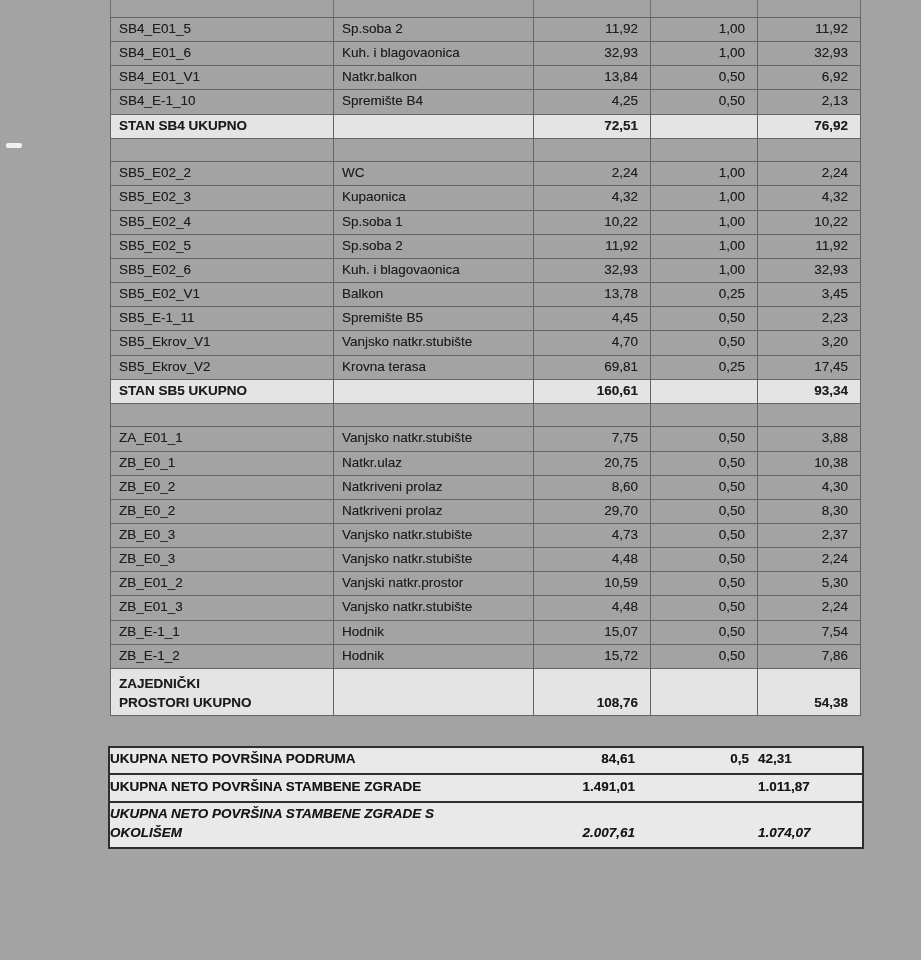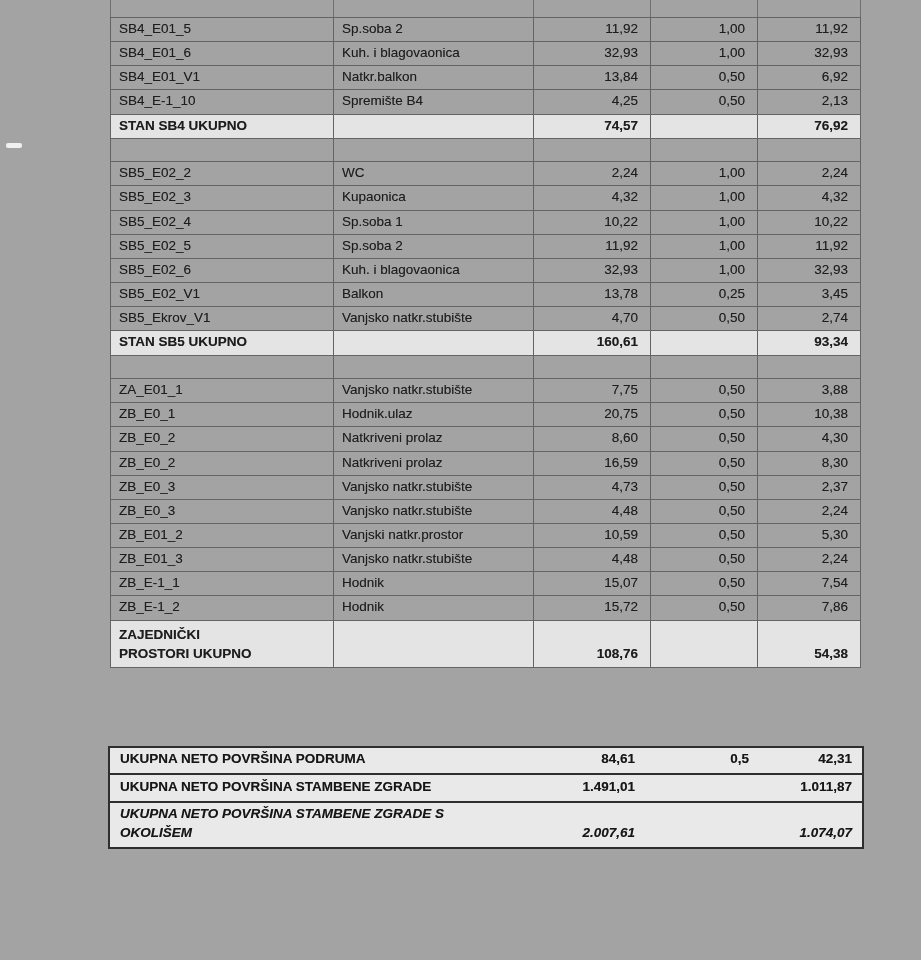--- a/index.html
+++ b/index.html
@@ -46,24 +46,24 @@
     font-size:13.5px; color:#161616;
     border-top:2px solid #2e2e2e; border-bottom:2px solid #2e2e2e;
     border-left:none; border-right:none;
     line-height:1.4; vertical-align:bottom;
     padding:2px 0 4px 0;
     text-shadow:0 0 0.6px rgba(45,45,45,0.5);
   }
   table.summary-table tr.s-r1 { height:26px; }
   table.summary-table tr.s-r2 { height:28px;margin-top:40px; }
   table.summary-table tr.s-r3 { height:38px;font-style:italic; }
-  table.summary-table td.s-label { padding-left:10px; }
+  table.summary-table td.s-label { }
   table.summary-table td.s-area { text-align:right; padding-right:16px; }
   table.summary-table td.s-coef { text-align:right; padding-right:9px; }
-  table.summary-table td.s-red  { text-align:right; padding-right:10px; }
+  table.summary-table td.s-red  { text-align:left; padding-right:10px; }
 
   
   .scan-artifact {
     position:absolute; left:6px; top:143px; width:16px; height:5px;
     background:#f0f0f0; border-radius:2px;
   }
 </style>
 </head>
 <body>
 
@@ -113,21 +113,21 @@
         <tr>
           <td class="c-code">SB4_E-1_10</td>
           <td class="c-name">Spremište B4</td>
           <td class="c-num">4,25</td>
           <td class="c-num">0,50</td>
           <td class="c-num">2,13</td>
         </tr>
         <tr class="total">
           <td class="c-code">STAN SB4 UKUPNO</td>
           <td class="c-name"></td>
-          <td class="c-num">74,57</td>
+          <td class="c-num">72,51</td>
           <td class="c-num"></td>
           <td class="c-num">76,92</td>
         </tr>
         <tr>
           <td class="c-code"></td>
           <td class="c-name"></td>
           <td class="c-num"></td>
           <td class="c-num"></td>
           <td class="c-num"></td>
         </tr>
@@ -167,25 +167,39 @@
           <td class="c-num">32,93</td>
         </tr>
         <tr>
           <td class="c-code">SB5_E02_V1</td>
           <td class="c-name">Balkon</td>
           <td class="c-num">13,78</td>
           <td class="c-num">0,25</td>
           <td class="c-num">3,45</td>
         </tr>
         <tr>
+          <td class="c-code">SB5_E-1_11</td>
+          <td class="c-name">Spremište B5</td>
+          <td class="c-num">4,45</td>
+          <td class="c-num">0,50</td>
+          <td class="c-num">2,23</td>
+        </tr>
+        <tr>
           <td class="c-code">SB5_Ekrov_V1</td>
           <td class="c-name">Vanjsko natkr.stubište</td>
           <td class="c-num">4,70</td>
           <td class="c-num">0,50</td>
-          <td class="c-num">2,74</td>
+          <td class="c-num">3,20</td>
+        </tr>
+        <tr>
+          <td class="c-code">SB5_Ekrov_V2</td>
+          <td class="c-name">Krovna terasa</td>
+          <td class="c-num">69,81</td>
+          <td class="c-num">0,25</td>
+          <td class="c-num">17,45</td>
         </tr>
         <tr class="total">
           <td class="c-code">STAN SB5 UKUPNO</td>
           <td class="c-name"></td>
           <td class="c-num">160,61</td>
           <td class="c-num"></td>
           <td class="c-num">93,34</td>
         </tr>
         <tr>
           <td class="c-code"></td>
@@ -196,36 +210,36 @@
         </tr>
         <tr>
           <td class="c-code">ZA_E01_1</td>
           <td class="c-name">Vanjsko natkr.stubište</td>
           <td class="c-num">7,75</td>
           <td class="c-num">0,50</td>
           <td class="c-num">3,88</td>
         </tr>
         <tr>
           <td class="c-code">ZB_E0_1</td>
-          <td class="c-name">Hodnik.ulaz</td>
+          <td class="c-name">Natkr.ulaz</td>
           <td class="c-num">20,75</td>
           <td class="c-num">0,50</td>
           <td class="c-num">10,38</td>
         </tr>
         <tr>
           <td class="c-code">ZB_E0_2</td>
           <td class="c-name">Natkriveni prolaz</td>
           <td class="c-num">8,60</td>
           <td class="c-num">0,50</td>
           <td class="c-num">4,30</td>
         </tr>
         <tr>
           <td class="c-code">ZB_E0_2</td>
           <td class="c-name">Natkriveni prolaz</td>
-          <td class="c-num">16,59</td>
+          <td class="c-num">29,70</td>
           <td class="c-num">0,50</td>
           <td class="c-num">8,30</td>
         </tr>
         <tr>
           <td class="c-code">ZB_E0_3</td>
           <td class="c-name">Vanjsko natkr.stubište</td>
           <td class="c-num">4,73</td>
           <td class="c-num">0,50</td>
           <td class="c-num">2,37</td>
         </tr>

